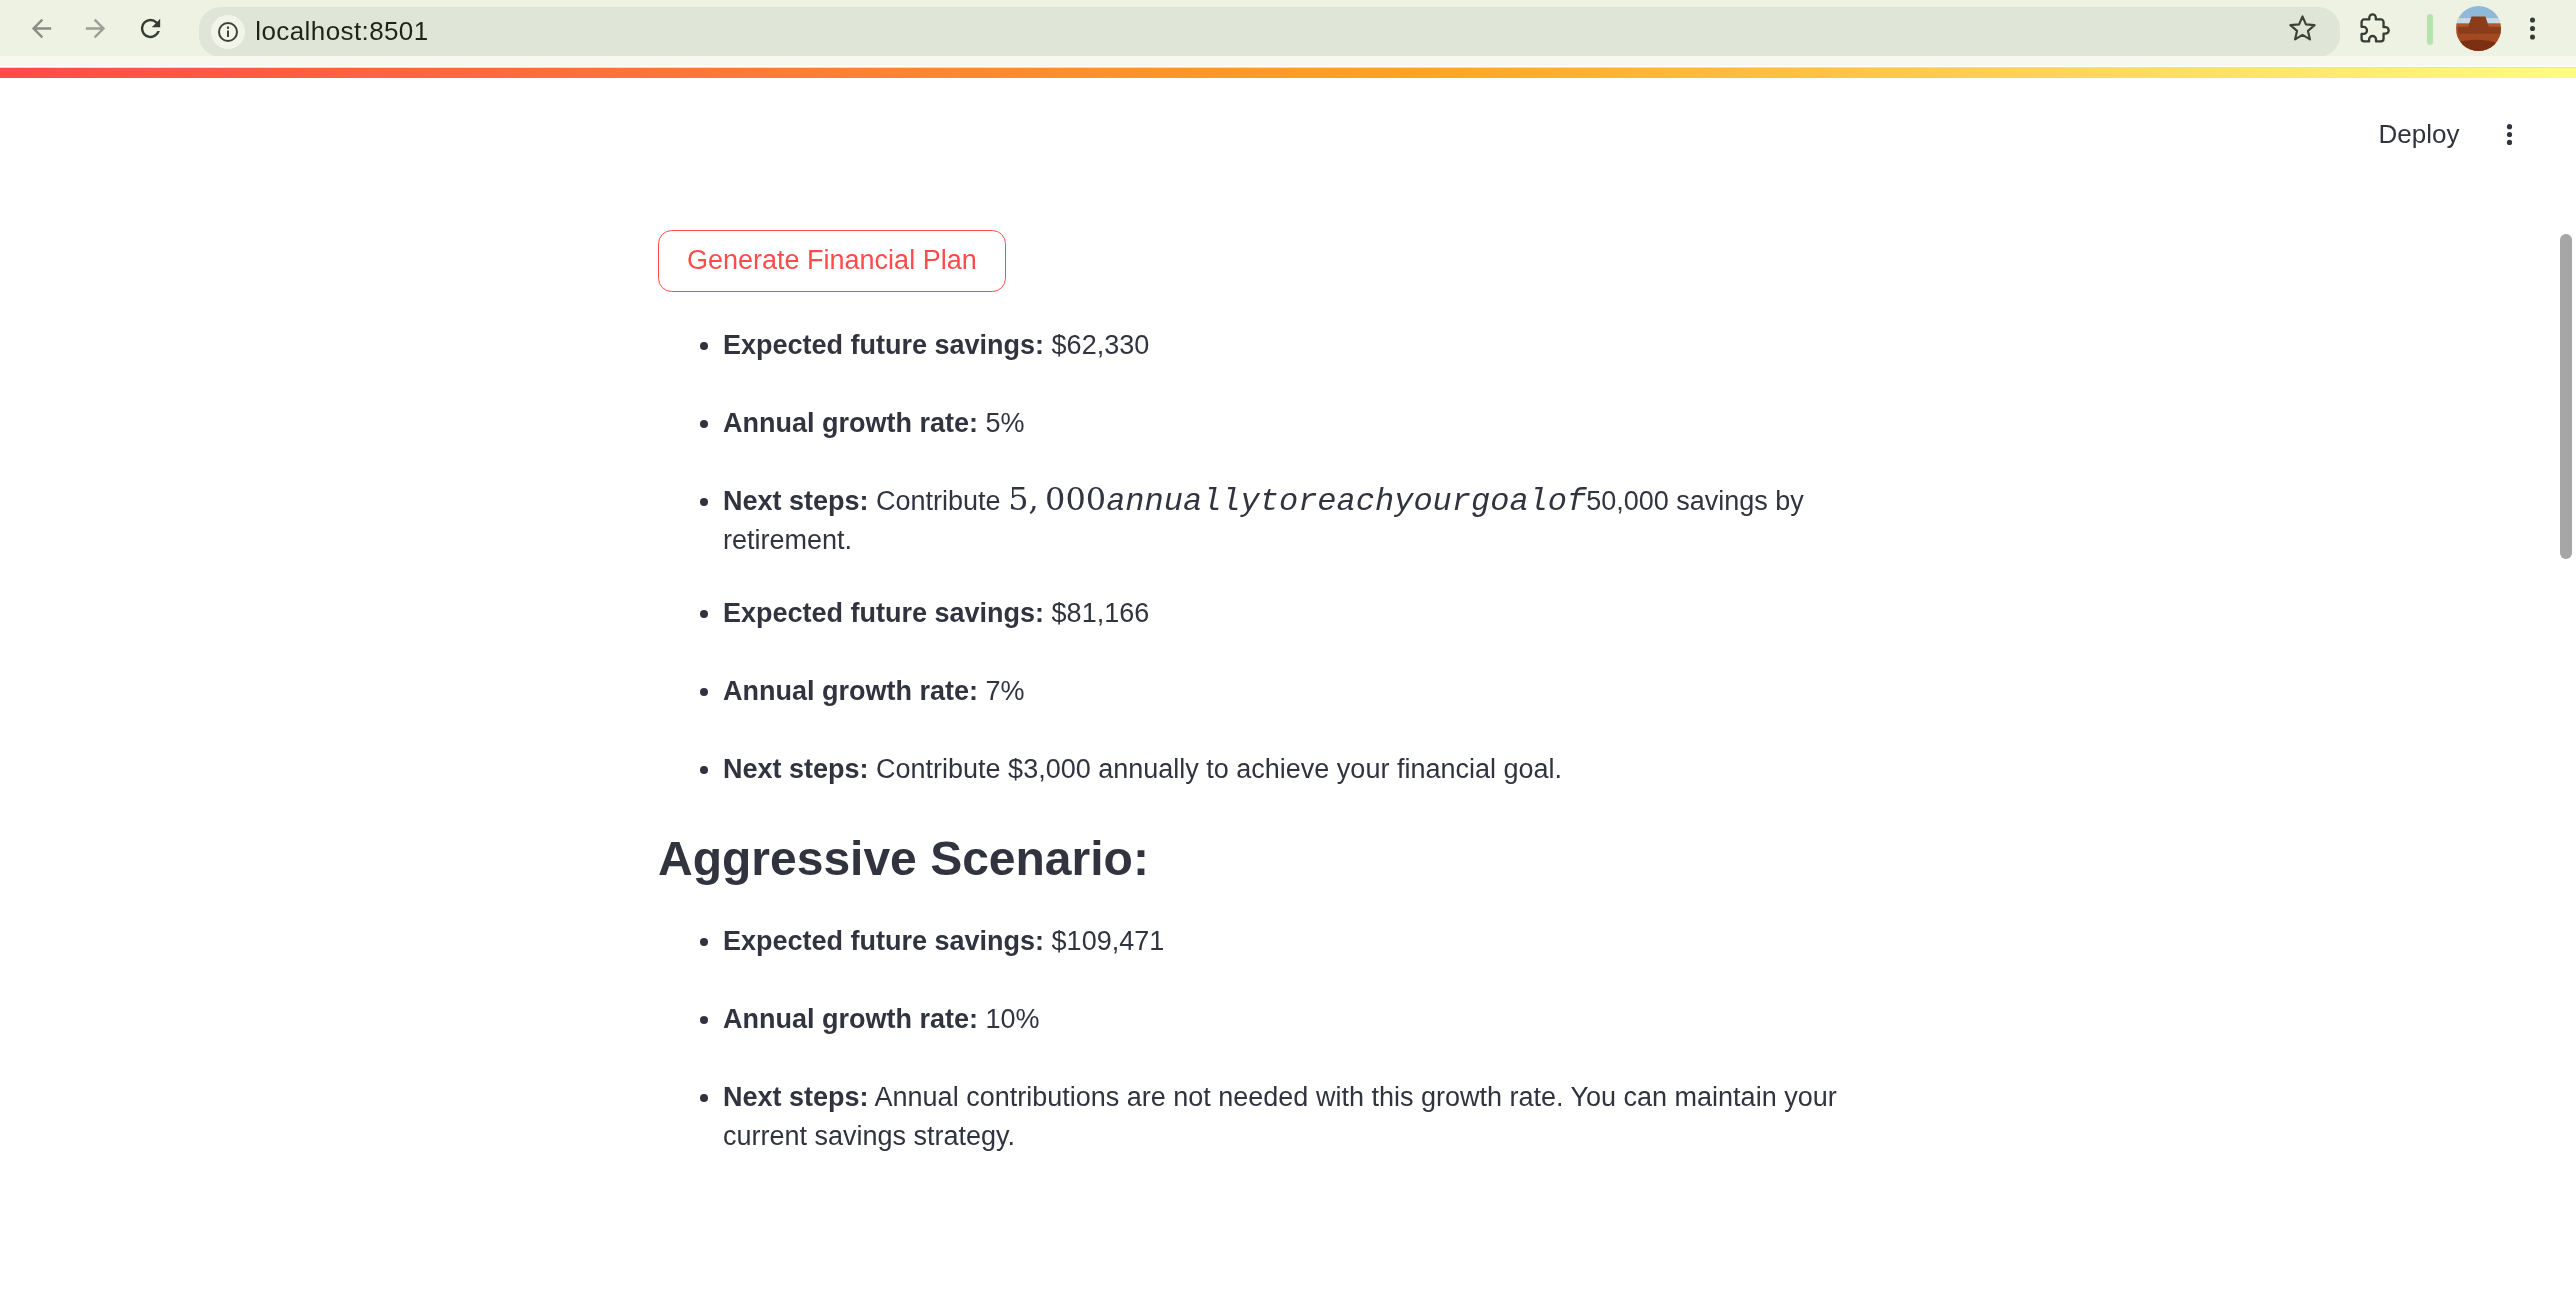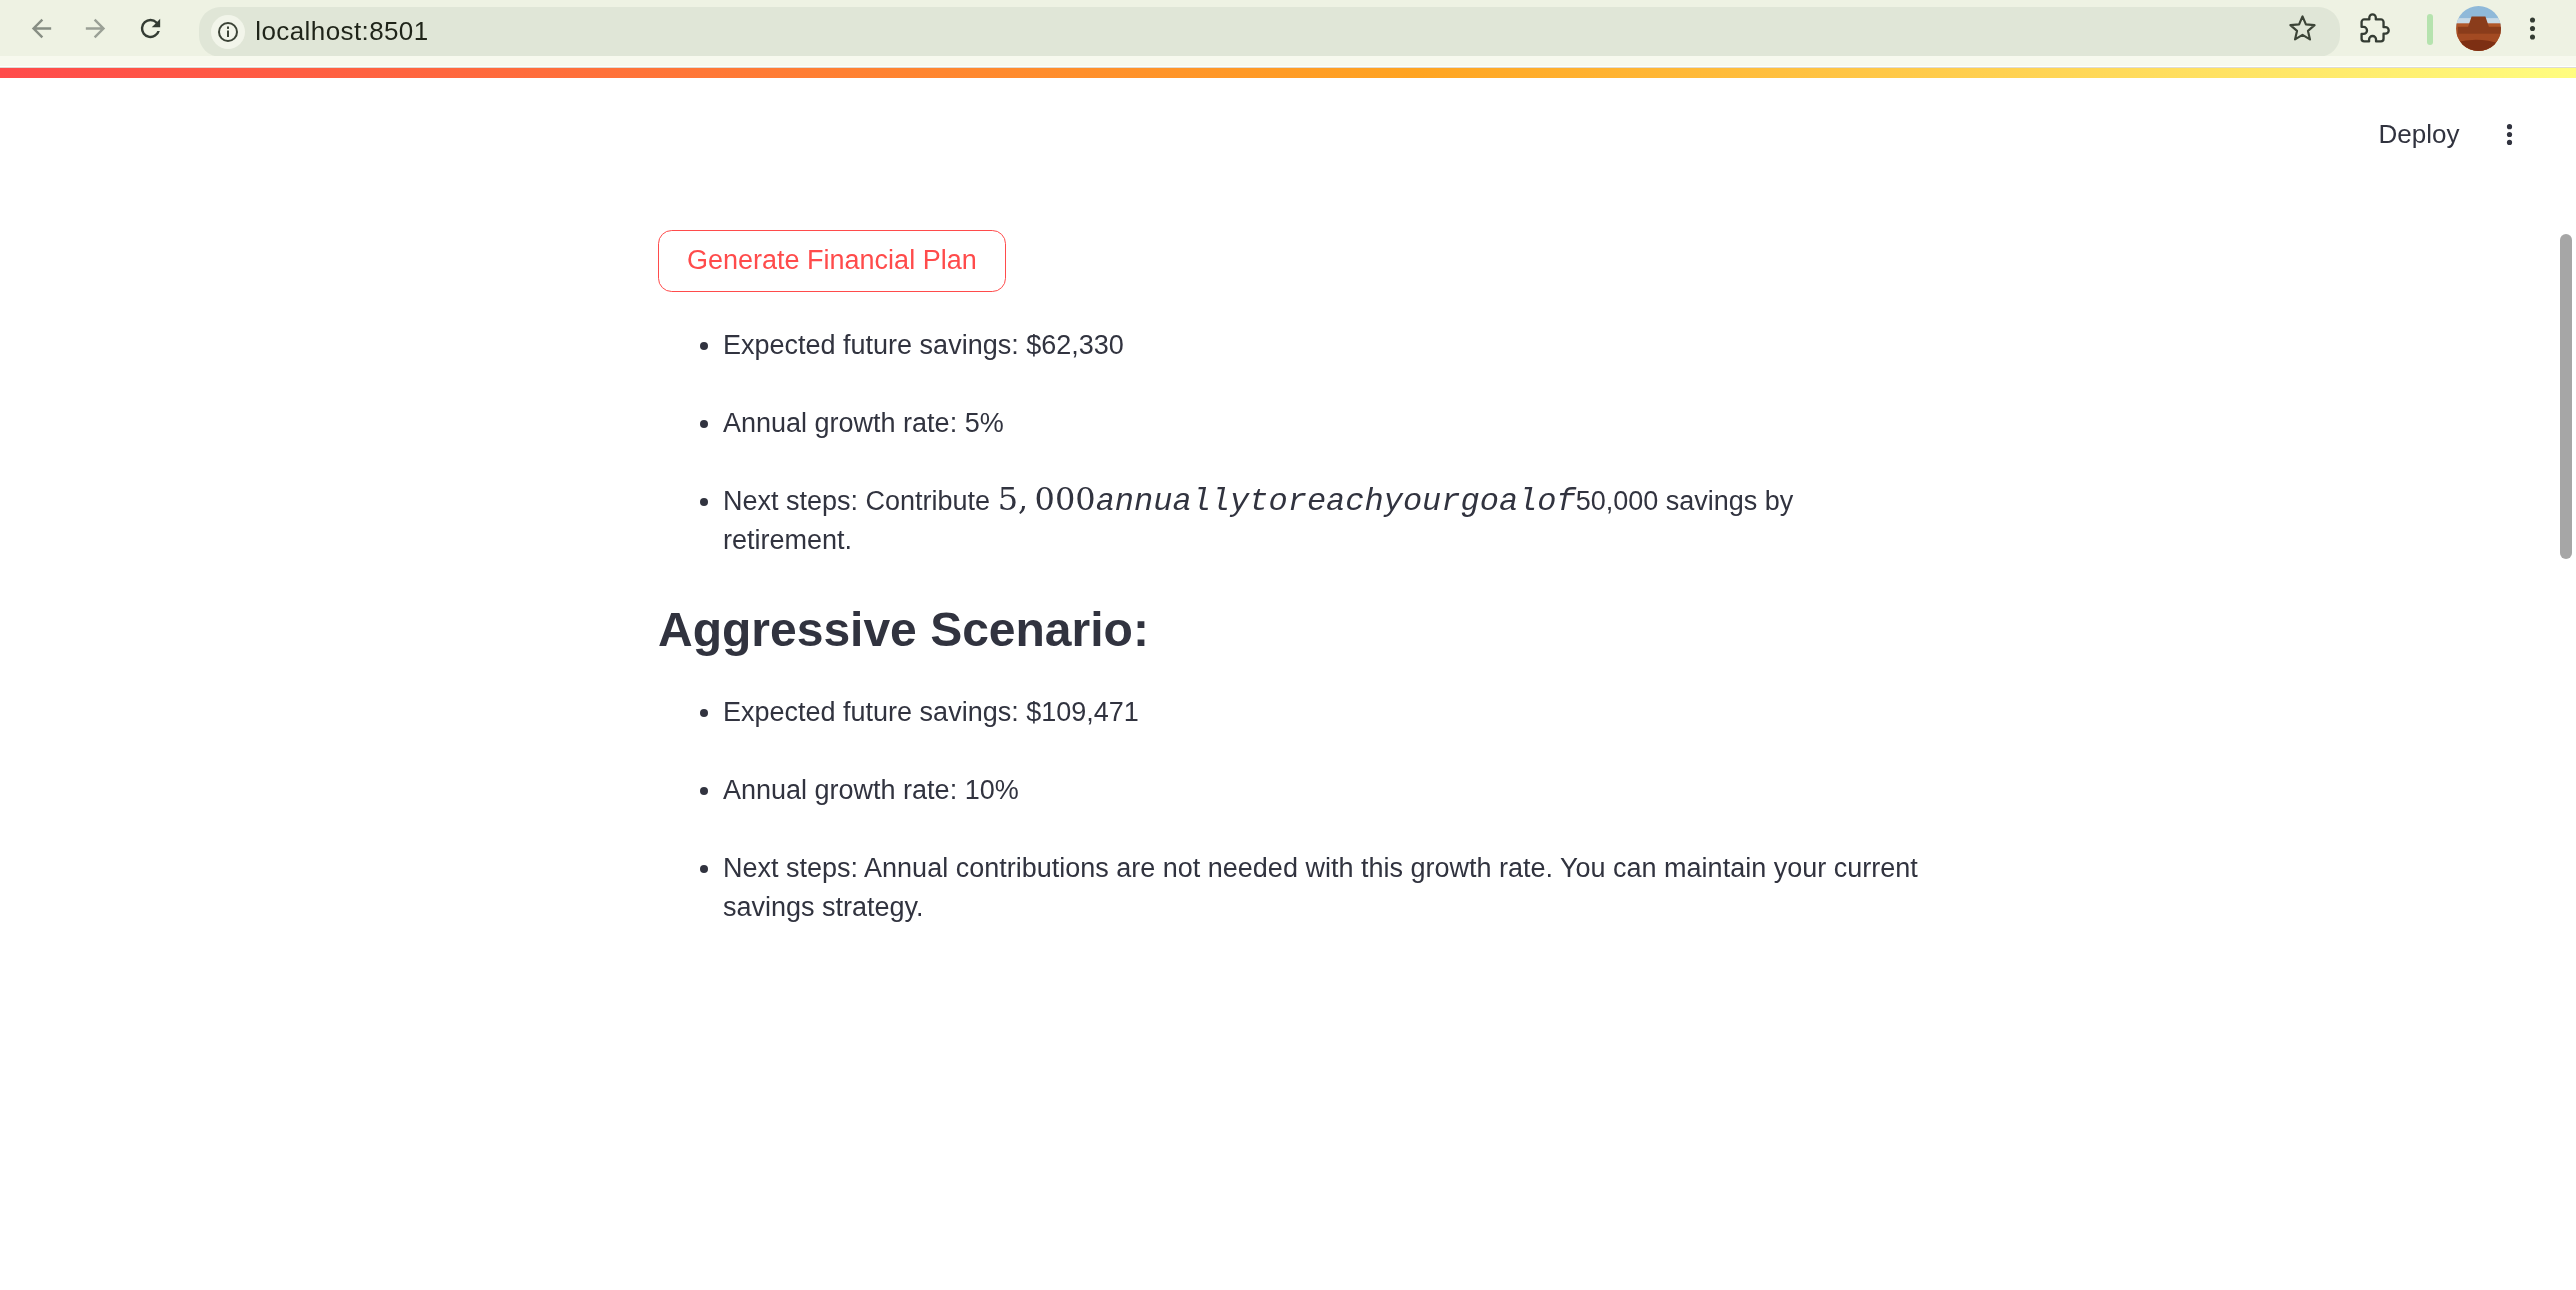--- a/index.html
+++ b/index.html
@@ -48,21 +48,21 @@
   .block { width:1260px; margin:0 auto; padding-top:111px; }
 
   .gen-btn { display:inline-block; background:#fff; border:1.7px solid #ff4b4b; color:#ff4b4b;
              border-radius:13.7px; font-size:27px; line-height:27px; padding:16.3px 28px;
              font-family:"Liberation Sans", sans-serif; cursor:pointer;margin-top:40px; }
 
   h3.scenario { font-size:48px; line-height:1.22; font-weight:700; color:#31333f; margin:41px 0 34px; }
   ul.facts { margin:34px 0; padding-left:65px; list-style:disc; }
   ul.facts li { font-size:27px; line-height:39px; margin-bottom:39px; color:#31333f; max-width:1195px; }
   ul.facts li:last-child { margin-bottom:0; }
-  .lbl { font-weight:400; }
+  .lbl { font-weight:700; }
 
   .kx { font-family:"DejaVu Serif", serif; font-size:32px; line-height:31px; }
   .kx-italic { font-style:italic;font-family:Liberation Mono, monospace; }
 
   
   .scroll-thumb { position:absolute; top:234px; right:4.3px; width:12px; height:325px;
                   border-radius:6.8px; background:#a6a6a6; }
 </style>
 </head>
 <body>
@@ -159,20 +159,31 @@
       </li>
       <li>
         <span class="lbl">Annual growth rate:</span><span> 5%</span>
       </li>
       <li>
         <span class="lbl">Next steps:</span><span> Contribute </span><span class="kx">5, 000</span><span class="kx kx-italic">annuallytoreachyourgoalof</span><span>50,000 savings by retirement.</span>
       </li>
     </ul>
 
     
+    <ul class="facts">
+      <li>
+        <span class="lbl">Expected future savings:</span><span> $81,166</span>
+      </li>
+      <li>
+        <span class="lbl">Annual growth rate:</span><span> 7%</span>
+      </li>
+      <li>
+        <span class="lbl">Next steps:</span><span> Contribute $3,000 annually to achieve your financial goal.</span>
+      </li>
+    </ul>
 
     
     <h3 class="scenario">Aggressive Scenario:</h3>
     <ul class="facts">
       <li>
         <span class="lbl">Expected future savings:</span><span> $109,471</span>
       </li>
       <li>
         <span class="lbl">Annual growth rate:</span><span> 10%</span>
       </li>

